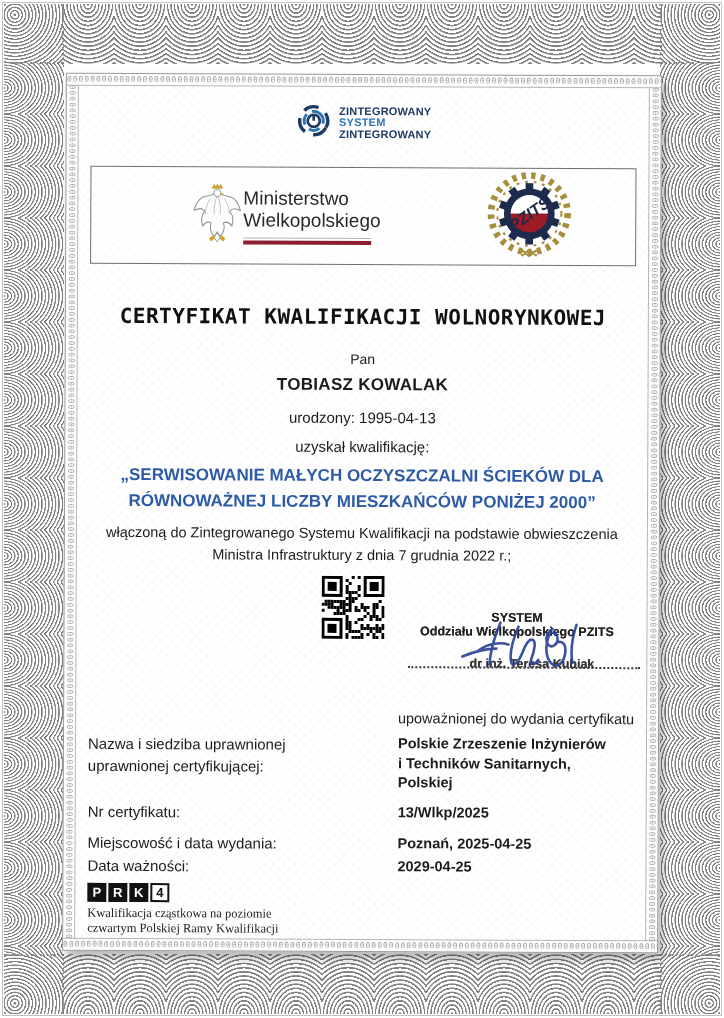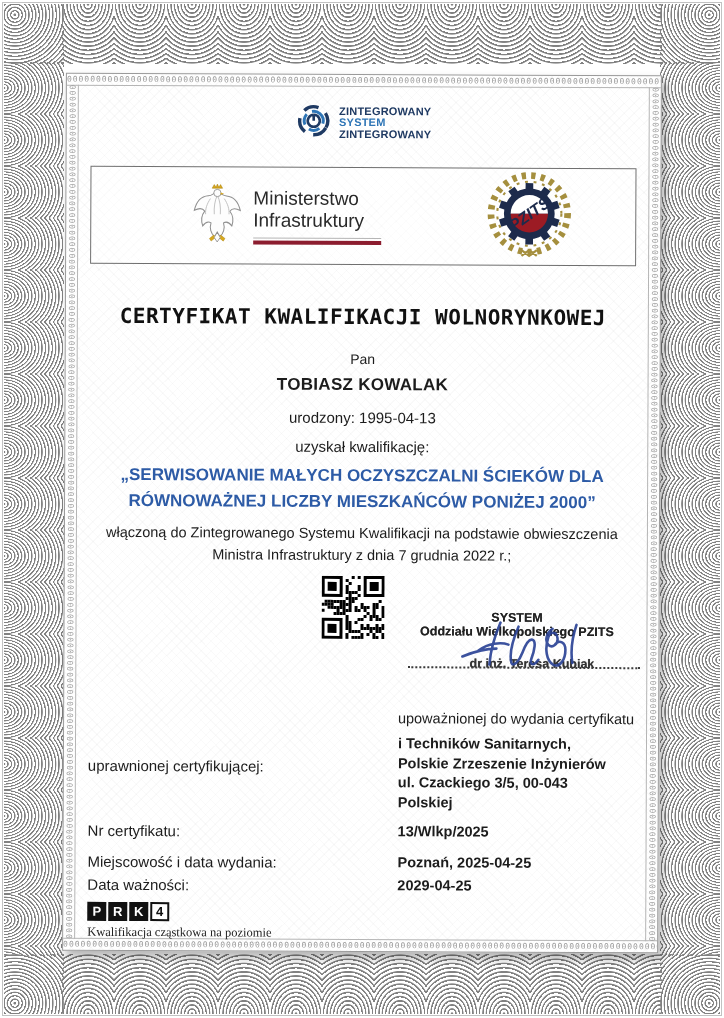--- a/index.html
+++ b/index.html
@@ -44,21 +44,21 @@
   .zsk{display:flex;align-items:center;gap:7px;}
   .zsk-text{font-weight:bold;font-size:11px;line-height:11.5px;letter-spacing:.2px;}
   .zsk-l1,.zsk-l3{color:var(--zsk-navy);}
   .zsk-l2{color:var(--zsk-blue);}
   .zrk{display:flex;align-items:center;gap:9px;}
   .zrk-abbr{font-family:"Liberation Serif",serif;font-size:31px;letter-spacing:2px;color:#222;}
   .zrk-text{font-style:italic;font-size:11px;line-height:13px;color:#222;}
   
   .ministry-box{border:1px solid #6f6f6f;margin-top:12px;height:96px;display:flex;align-items:center;position:relative;background:rgba(255,255,255,.35);}
   .eagle{margin-left:100px;flex:0 0 auto;}
-  .min-text{margin-left:10px;font-size:19px;line-height:22px;color:#2a2a2a;}
+  .min-text{font-size:19px;line-height:22px;color:#2a2a2a;}
   .min-underline{margin-top:6px;width:128px;}
   .min-underline .grayline{height:1px;background:#b5b5b5;}
   .min-underline .redline{height:4px;background:var(--ministry-red);margin-top:2px;}
   .pzits{margin-left:auto;margin-right:58px;flex:0 0 auto;}
   
   .cert-title{margin-top:40px;text-align:center;font-family:"DejaVu Sans Mono",monospace;
     font-weight:bold;font-size:21px;letter-spacing:.5px;color:#111;}
   .pan{margin-top:22px;text-align:center;font-size:14px;}
   .rec-name{margin-top:8px;text-align:center;font-weight:bold;font-size:17px;letter-spacing:.3px;}
   .born{margin-top:14px;text-align:center;font-size:15px;}
@@ -137,21 +137,21 @@
             <path d="M30 10 C26.5 14.5 23.5 16.5 19.5 16.8 C10 17.5 5.5 25 3.5 33.5 C9.5 30.5 13.5 31.5 15.5 34.5 C11.5 39.5 11.2 45.5 13.2 51.5 C16.5 47 19.5 46 22.8 48 C20.8 54 22.8 60.5 27 63.8 L30 58.5 L33 63.8 C37.2 60.5 39.2 54 37.2 48 C40.5 46 43.5 47 46.8 51.5 C48.8 45.5 48.5 39.5 44.5 34.5 C46.5 31.5 50.5 30.5 56.5 33.5 C54.5 25 50 17.5 40.5 16.8 C36.5 16.5 33.5 14.5 30 10 Z" fill="#fdfdfd" stroke="#8f8f8f" stroke-width="1.2"></path>
             <path d="M30 16 C27 22 26 30 26.5 38 M30 16 C33 22 34 30 33.5 38 M22 20 C18 26 16 32 16.5 38 M38 20 C42 26 44 32 43.5 38" fill="none" stroke="#b9b9b9" stroke-width="1"></path>
             <circle cx="30" cy="13.5" r="4.2" fill="#fdfdfd" stroke="#8f8f8f" stroke-width="1"></circle>
             <path d="M33.8 13 l4 1.4 -4 1.2 z" fill="#d8a81c"></path>
             <path d="M26 62 l-5 4 2 3 5 -4 z M34 62 l5 4 -2 3 -5 -4 z" fill="#d8a81c" stroke="#a87f10" stroke-width=".5"></path>
             <path d="M26 64 L30 70 L34 64" fill="#fdfdfd" stroke="#8f8f8f" stroke-width="1"></path>
           </svg>
         </span>
         <span class="min-text">
           <span>Ministerstwo</span><br>
-          <span>Infrastruktury</span>
+          <span>Wielkopolskiego</span>
           <span class="min-underline" style="display:block;">
             <span class="grayline" style="display:block;"></span>
             <span class="redline" style="display:block;"></span>
           </span>
         </span>
         <span class="pzits">
           <svg width="96" height="90" viewBox="0 0 100 94">
             <circle cx="50" cy="46" r="40" fill="none" stroke="#a58f3e" stroke-width="7" stroke-dasharray="4.5 5.5"></circle>
             <circle cx="50" cy="46" r="33.5" fill="none" stroke="#a58f3e" stroke-width="2.2" stroke-dasharray="3 6"></circle>
             <path d="M42 84 l8 6 8 -6 M42 90 l8 -6 8 6" fill="none" stroke="#a58f3e" stroke-width="2.4"></path>
@@ -339,27 +339,26 @@
         <div class="dotline"></div>
       </div>
       <div class="sig-caption">
         <br>
         <span>upoważnionej do wydania certyfikatu</span>
       </div>
 
       <div class="details">
         <div class="drow">
           <span class="dlabel">
-            <br>
+            <span>Nazwa i siedziba uprawnionej</span><br>
             <span>uprawnionej certyfikującej:</span>
           </span>
           <span class="dvalue">
+            <span style="display:block">Polskie Zrzeszenie Inżynierów</span>
             <span style="display:block">i Techników Sanitarnych,</span>
-            <span style="display:block">Polskie Zrzeszenie Inżynierów</span>
-            <span style="display:block">ul. Czackiego 3/5, 00-043</span>
             <span style="display:block">Polskiej</span>
           </span>
         </div>
         <div class="drow drow2">
           <span class="dlabel">Nr certyfikatu:</span>
           <span class="dvalue single">13/Wlkp/2025</span>
         </div>
         <div class="drow drow3">
           <span class="dlabel">Miejscowość i data wydania:</span>
           <span class="dvalue single">Poznań, 2025-04-25</span>

